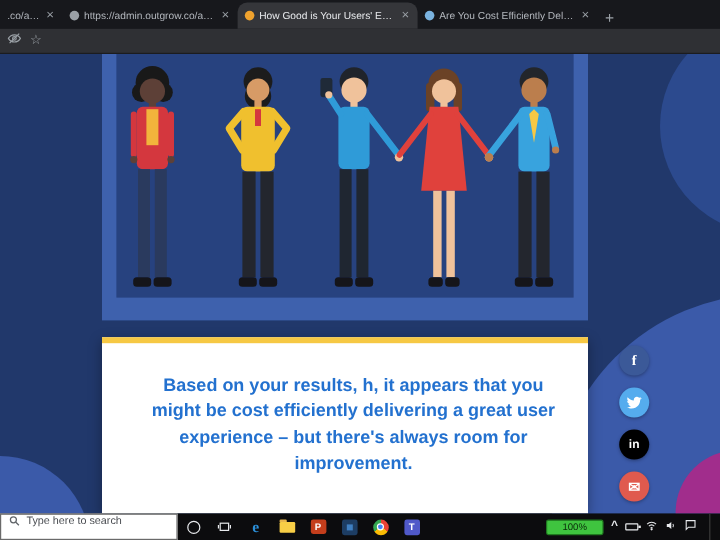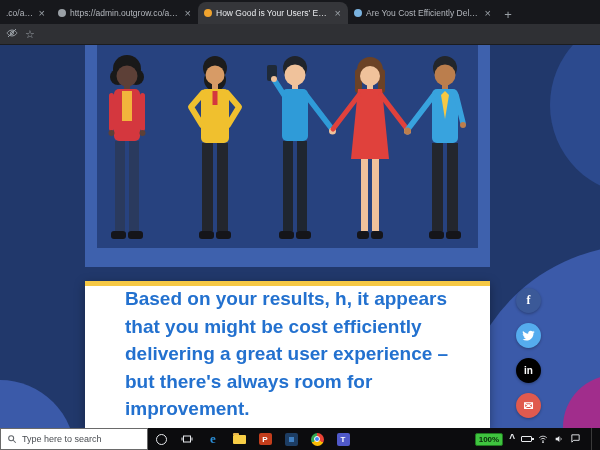--- a/index.html
+++ b/index.html
@@ -27,46 +27,46 @@
   .deco-right-big { width:360px; height:360px; background:#3b5aa9; left:460px; top:200px; }
   .deco-right-top { width:180px; height:180px; background:#2c4a8e; left:550px; top:-30px; }
   .deco-magenta { width:104px; height:104px; background:#a12d8c; left:563px; top:330px; }
   .deco-left-bottom { width:150px; height:150px; background:#3b5aa9; left:-75px; top:335px; }
 
   .banner { position:absolute; left:85px; top:0; width:405px; height:222px; background:#3e61ad; }
   .banner-inner { position:absolute; left:12px; top:0; width:381px; height:203px; background:#27427f; }
   .banner-inner svg { display:block; }
 
   .result-card { position:absolute; left:85px; top:236px; width:405px; height:147px; background:#ffffff; border-top:5px solid #f6c844; box-shadow:0 3px 10px rgba(0,0,0,.35); display:flex; align-items:center; }
-  .result-card p { padding:6px 26px 12px 40px; font-size:19px; font-weight:bold; color:#2371cf; text-align:left; line-height:1.45; width:100%; }
+  .result-card p { padding:6px 26px 12px 40px; font-size:15px; font-weight:bold; color:#2371cf; text-align:center; line-height:1.45; width:100%; }
 
   .share-col { position:absolute; left:516px; top:243px; display:flex; flex-direction:column; gap:10px; }
   .share { width:25px; height:25px; border-radius:50%; display:flex; align-items:center; justify-content:center; color:#fff; font-weight:bold; font-size:12px; box-shadow:0 1px 3px rgba(0,0,0,.3); }
   .share-fb { background:#3b5998; font-family:"Liberation Serif",serif; }
   .share-tw { background:#55acee; }
   .share-li { background:#000000; font-size:10px; }
   .share-em { background:#e05a4e; font-size:12px; }
 
   
   .taskbar { position:absolute; bottom:0; left:0; right:0; height:22px; background:#0c0c0e; display:flex; align-items:center; }
-  .searchbox { width:148px; height:22px; background:#fff; border:1px solid #6a6a6a; display:flex; align-items:center; gap:5px; padding:0 6px; flex-shrink:0; }
+  .searchbox { width:148px; height:22px; background:#fff; border:1px solid #6a6a6a; display:flex; gap:5px; padding:0 6px; flex-shrink:0; }
   .searchbox span { font-size:9px; color:#4a4d52; white-space:nowrap; }
   .tb-btn { width:26px; height:22px; display:flex; align-items:center; justify-content:center; flex-shrink:0; }
   .cortana { width:11px; height:11px; border:1.5px solid #e8eaed; border-radius:50%; }
   .edge-e { color:#2b8fd8; font-size:13px; font-weight:bold; font-family:"Liberation Serif",serif; }
   .folder { width:13px; height:9px; background:#f8ce46; border-radius:1px; position:relative; }
   .folder::before { content:""; position:absolute; top:-2px; left:0; width:6px; height:2px; background:#e8b64c; border-radius:1px 1px 0 0; }
   .ppt { width:13px; height:12px; background:#c43e1c; border-radius:2px; color:#fff; font-size:8px; font-weight:bold; display:flex; align-items:center; justify-content:center; }
   .app4 { width:13px; height:13px; background:#1d3d63; border-radius:2px; position:relative; }
   .app4::after { content:""; position:absolute; inset:4px; background:#3f7fc1; }
   .chrome-icon { width:13px; height:13px; border-radius:50%; background:conic-gradient(#ea4335 0 120deg,#fbbc05 120deg 240deg,#34a853 240deg 360deg); position:relative; }
   .chrome-icon::after { content:""; position:absolute; inset:3.5px; background:#4285f4; border:1px solid #fff; border-radius:50%; }
   .teams { width:13px; height:13px; background:#5059c9; border-radius:2px; color:#fff; font-size:8px; font-weight:bold; display:flex; align-items:center; justify-content:center; }
   .tray { margin-left:auto; display:flex; align-items:center; gap:6px; padding-right:5px; }
-  .battery-badge { background:#3fc43f; color:#0a2a0a; font-size:8px; font-weight:bold; padding:1px 3px; border-radius:2px; border:1px solid #1f7a1f; }
+  .battery-badge { background:#3fc43f; color:#0a2a0a; font-size:8px; font-weight:normal; padding:1px 13px; border-radius:2px; border:1px solid #1f7a1f; }
   .caret { color:#e8eaed; font-size:10px; font-weight:bold; line-height:6px; }
   .tray-batt { width:11px; height:6px; border:1px solid #e8eaed; border-radius:1px; position:relative; }
   .tray-batt::after { content:""; position:absolute; right:-3px; top:1px; width:2px; height:2px; background:#e8eaed; }
   .show-desktop { width:4px; height:22px; border-left:1px solid #3a3a3a; margin-left:4px; }
 </style>
 </head>
 <body>
 
 <div class="screen">
 

